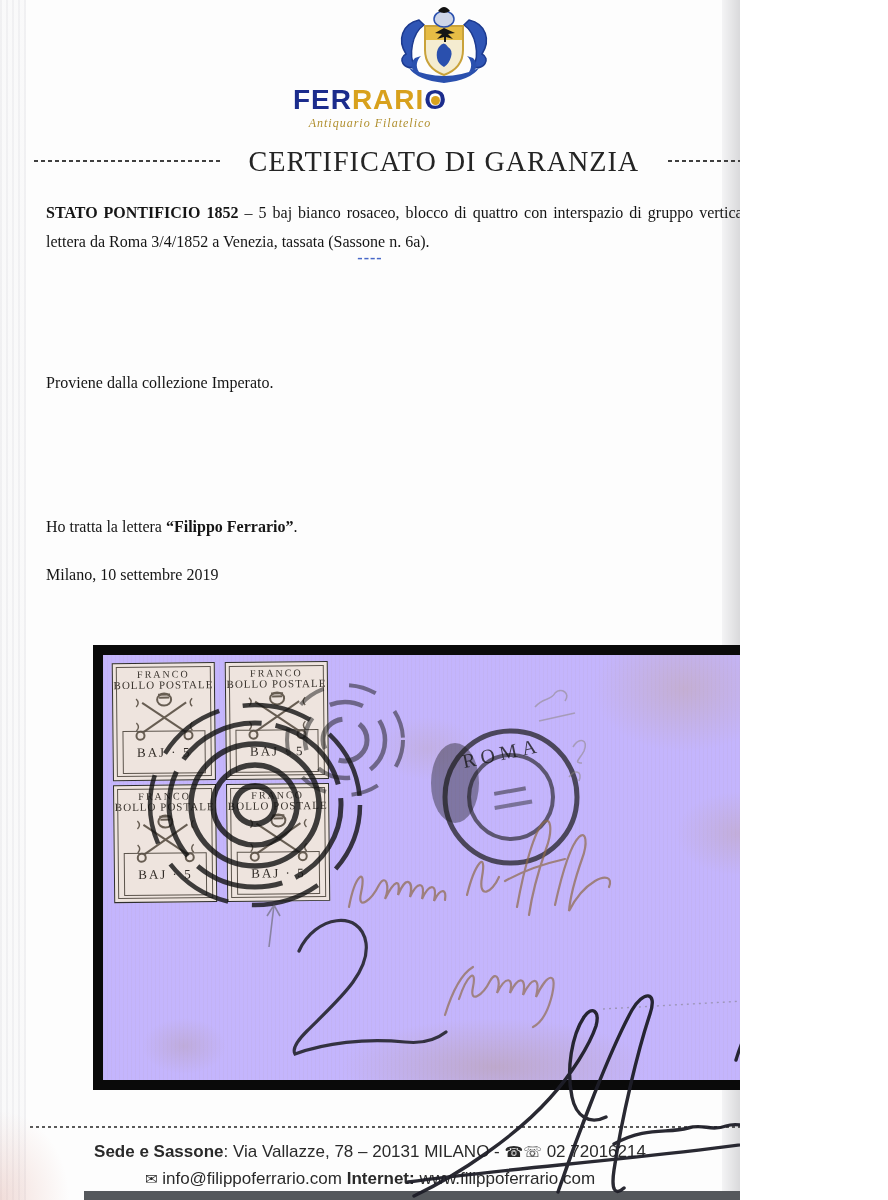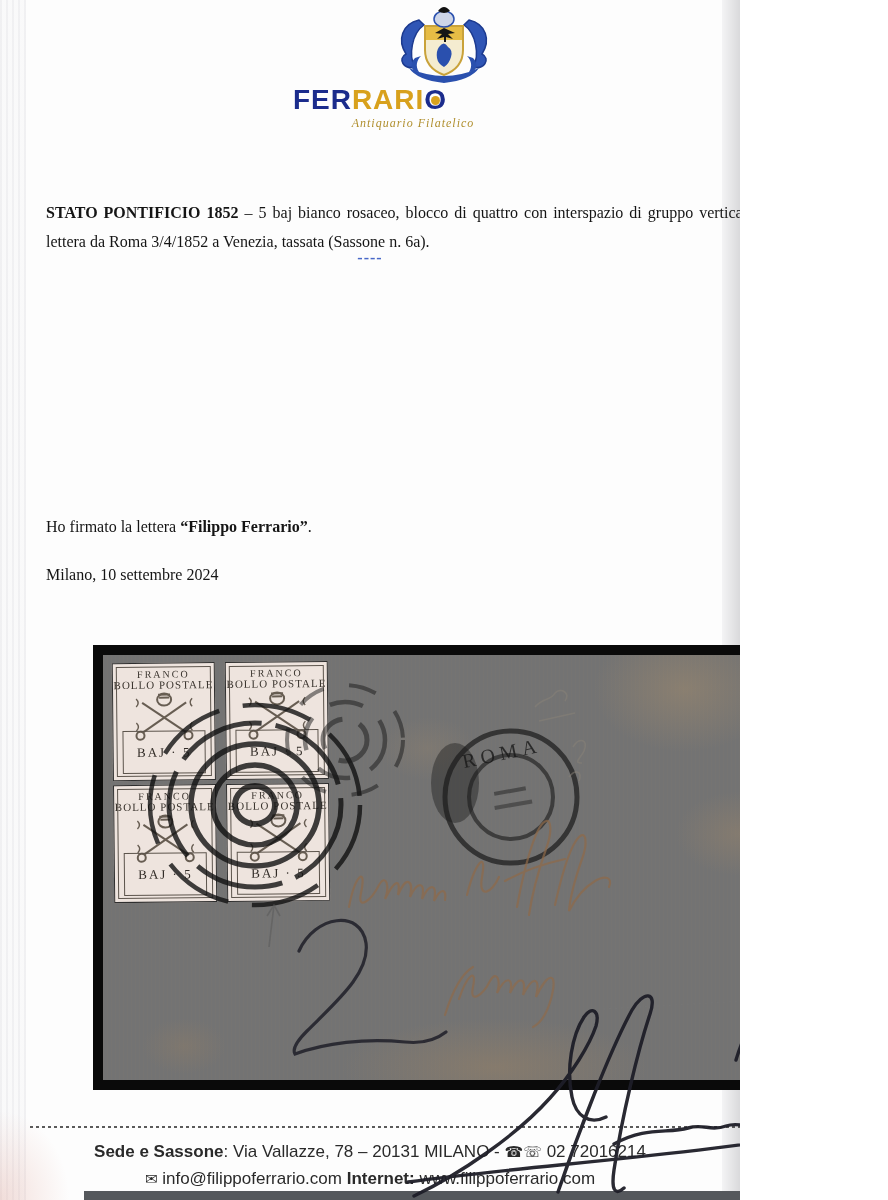--- a/index.html
+++ b/index.html
@@ -21,40 +21,40 @@
   .crest { position:absolute; left:389px; top:6px; width:110px; height:82px; }
   .logo-line { position:absolute; top:86px; left:0; width:100%; text-align:center;
     font-family:"Liberation Sans","DejaVu Sans",sans-serif; font-weight:bold;
     font-size:28px; letter-spacing:1px; line-height:1; }
   .logo-blue { color:#1b2c8c; position:relative; z-index:1; }
   .logo-gold { color:#d8a11d; }
   .o-wrap { position:relative; display:inline-block; }
   .o-dot { position:absolute; left:50%; top:50%; width:9px; height:9px;
     margin:-4px 0 0 -5px; background:#d8a11d; border-radius:50%; z-index:0; }
   .logo-sub { position:absolute; top:116px; left:0; width:100%; text-align:center;
-    font-style:italic; font-size:12px; color:#b08f2e; letter-spacing:1px;margin-left:43px; }
+    font-style:italic; font-size:12px; color:#b08f2e; letter-spacing:1px; }
 
   
   .title-row { position:absolute; top:144px; left:34px; width:820px; height:34px;
     display:flex; align-items:center; gap:16px; }
   .rule { flex:1; height:2px;
     background:repeating-linear-gradient(90deg,#3f3f3f 0 4px,transparent 4px 7px); }
   .cert-title { white-space:nowrap; font-size:30px; letter-spacing:1px; color:#242424;
     transform:scaleX(.94); }
 
   
   .para { position:absolute; left:46px; width:796px; font-size:16px; line-height:29px;
     text-align:justify; }
   .para .oneline { text-align:left; }
   .blue-dashes { position:absolute; top:249px; left:0; width:100%; text-align:center;
     color:#4868c8; font-weight:bold; font-size:16px; letter-spacing:1px; }
 
   
   .photo { position:absolute; left:93px; top:645px; width:676px; height:425px;
-    border:10px solid #0a0a0a; background:#737373; }
+    border:10px solid #0a0a0a; background:#c4b5fd; }
   .photo-texture { position:absolute; inset:0;
     background:
       radial-gradient(ellipse 130px 90px at 86% 8%, rgba(196,158,106,.28), transparent 70%),
       radial-gradient(ellipse 220px 70px at 58% 97%, rgba(176,140,95,.30), transparent 70%),
       radial-gradient(ellipse 90px 60px at 94% 42%, rgba(190,150,100,.22), transparent 70%),
       radial-gradient(ellipse 70px 45px at 48% 22%, rgba(182,150,108,.16), transparent 70%),
       radial-gradient(ellipse 60px 40px at 12% 92%, rgba(170,135,92,.2), transparent 70%),
       repeating-linear-gradient(90deg, rgba(160,130,90,.05) 0 1px, transparent 1px 4px); }
 
   .stamps { position:absolute; left:10px; top:7px; width:218px; height:244px;
@@ -101,32 +101,38 @@
     <rect x="37" y="21" width="36" height="13" fill="#e6bc45"></rect>
     <path d="M55,22 l-9,5 l7,1 l-5,5 l7,-2 l0,5 l2,0 l0,-5 l7,2 l-5,-5 l7,-1 Z" fill="#161616"></path>
     <path d="M50,41 q5,-7 9,0 q5,3 3,10 q-2,7 -7,10 q-6,-3 -7,-9 q-1,-7 2,-11 Z" fill="#2a50ae"></path>
     <ellipse cx="55" cy="13" rx="10" ry="8" fill="#cdd5e8" stroke="#2a50ae" stroke-width="1.5"></ellipse>
     <path d="M49,5 q6,-8 12,0 q-6,4 -12,0 Z" fill="#121212"></path>
   </svg>
 
   <div class="logo-line"><span class="logo-blue">FER</span><span class="logo-gold">RARI</span><span class="o-wrap"><span class="o-dot"></span><span class="logo-blue">O</span></span></div>
   <div class="logo-sub">Antiquario Filatelico</div>
 
+  <div class="title-row">
+    <div class="rule"></div>
+    <div class="cert-title">CERTIFICATO DI GARANZIA</div>
+    <div class="rule"></div>
+  </div>
 
   <div class="para" style="top:198px"><b>STATO PONTIFICIO 1852</b><span> – 5 baj bianco rosaceo, blocco di quattro con interspazio di gruppo verticale al centro, su lettera da Roma 3/4/1852 a Venezia, tassata (Sassone n. 6a).</span></div>
 
   <div class="blue-dashes">----</div>
 
 
   <div class="para" style="top:368px">
+    <div class="oneline">Proviene dalla collezione Imperato.</div>
   </div>
 
-  <div class="para" style="top:512px"><span>Ho firmato la lettera </span><b>“Filippo Ferrario”</b><span>.</span></div>
-
-  <div class="para" style="top:560px">Milano, 10 settembre 2024</div>
+  <div class="para" style="top:512px"><span>Ho tratta la lettera </span><b>“Filippo Ferrario”</b><span>.</span></div>
+
+  <div class="para" style="top:560px">Milano, 10 settembre 2019</div>
 
   <div class="photo">
     <div class="photo-texture"></div>
 
     <div class="stamps">
       <div class="stamp">
         <div class="stamp-frame"></div>
         <div class="stamp-t1">FRANCO</div>
         <div class="stamp-t2">BOLLO POSTALE</div>
         <svg class="stamp-emblem" width="72" height="56" viewBox="0 0 72 56">

